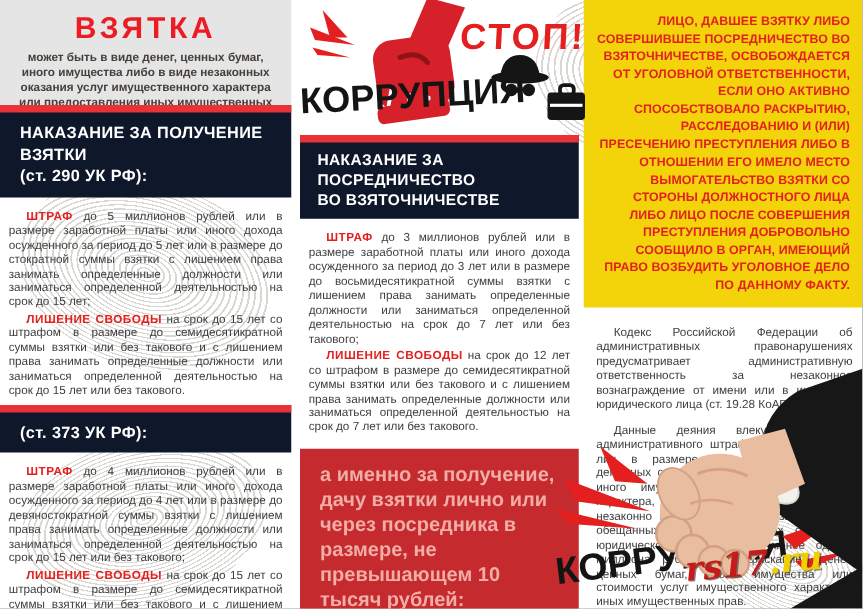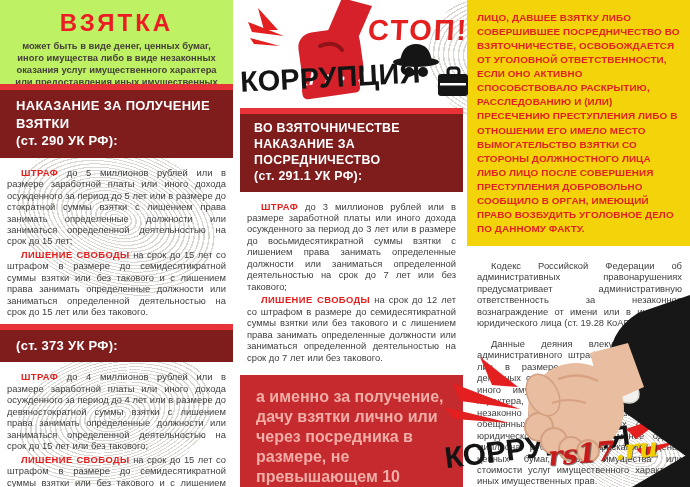--- a/index.html
+++ b/index.html
@@ -14,26 +14,26 @@
 
   
   .fp{
     position:absolute;border-radius:50%;z-index:0;pointer-events:none;
     background:repeating-radial-gradient(ellipse 50% 42% at 50% 50%,
       rgba(158,148,138,0.38) 0px, rgba(158,148,138,0.38) 1.5px,
       transparent 1.5px, transparent 5px);
   }
 
   
-  .yellow-head{position:relative;z-index:1;background:#bef264;height:84px;box-sizing:border-box;padding-top:9px;}
+  .yellow-head{position:relative;z-index:1;background:#e5e5e5;height:84px;box-sizing:border-box;padding-top:9px;}
   .title{margin:0 0 3px;text-align:center;color:#ED1C24;font-size:24px;font-weight:900;letter-spacing:3px;}
   .intro{margin:0 12px;text-align:center;color:#46403a;font-size:9.4px;line-height:1.26;font-weight:700;}
 
   .banner{
-    position:relative;z-index:1;background:#7f1d1d;border-top:6px solid #E93238;
+    position:relative;z-index:1;background:#0f172a;border-top:6px solid #E93238;
     color:#fff;font-weight:800;letter-spacing:0.3px;
     padding:7px 10px 8px 16px;font-size:13px;line-height:1.35;
   }
   .banner .bline{display:block;}
   .col-mid .banner{font-size:12.4px;line-height:1.3;padding:6px 10px 7px 14px;}
 
   .white-body{position:relative;z-index:1;padding:9px 7px 4px 7px;}
   p.law{margin:0 0 2px;font-size:9.4px;line-height:1.22;text-align:justify;
         color:#3F3E3E;text-indent:14px;font-weight:500;}
   .lbl{color:#E3201F;font-weight:800;letter-spacing:0.4px;}
@@ -52,21 +52,21 @@
   
   .redbox{position:relative;z-index:1;background:#C42A2E;color:#fff;
           padding:9px 12px 9px 16px;margin-top:6px;}
   .redbox .h{font-size:12.6px;font-weight:800;line-height:1.3;letter-spacing:0.2px;}
   .redbox .sub{margin-top:3px;font-size:16px;line-height:1.25;color:#F2ADA6;font-weight:600;}
 
   
   .note{
     position:relative;z-index:1;background:#F3D40A;color:#E3201F;
     box-sizing:border-box;width:223px;min-height:178px;
-    padding:11px 10px 10px 10px;text-align:left;
+    padding:11px 10px 10px 10px;text-align:right;
     font-size:9.9px;line-height:1.42;font-weight:800;letter-spacing:0.1px;
   }
   .right-body{position:relative;z-index:1;padding:14px 8px 0 10px;}
   .right-body p.law{margin-bottom:9px;}
 
   
   .bottom-word{
     position:absolute;left:444px;top:430px;z-index:3;color:#141414;
     font-size:30px;font-weight:900;transform:rotate(-7deg);white-space:nowrap;
   }
@@ -141,23 +141,22 @@
         <g>
           <rect x="46" y="32" width="30" height="22" rx="3" fill="#151515"></rect>
           <rect x="56" y="26" width="11" height="8" rx="3" fill="none" stroke="#151515" stroke-width="3"></rect>
           <rect x="48" y="41" width="26" height="2.5" fill="#ffffff"></rect>
         </g>
       </svg>
       <div class="korr">КОРРУПЦИЯ</div>
     </div>
 
     <div class="banner">
+      <span class="bline">НАКАЗАНИЕ ЗА ПОСРЕДНИЧЕСТВО</span>
       <span class="bline">ВО ВЗЯТОЧНИЧЕСТВЕ</span>
-      <span class="bline">НАКАЗАНИЕ ЗА ПОСРЕДНИЧЕСТВО</span>
-      <span class="bline">(ст. 291.1 УК РФ):</span>
     </div>
     <div class="white-body">
       <p class="law"><span class="lbl">ШТРАФ</span> <span>до 3 миллионов рублей или в размере заработной платы или иного дохода осужденного за период до 3 лет или в размере до восьмидесятикратной суммы взятки с лишением права занимать определенные должности или заниматься определенной деятельностью на срок до 7 лет или без такового;</span></p>
       <p class="law"><span class="lbl">ЛИШЕНИЕ СВОБОДЫ</span> <span>на срок до 12 лет со штрафом в размере до семидесятикратной суммы взятки или без такового и с лишением права занимать определенные должности или заниматься определенной деятельностью на срок до 7 лет или без такового.</span></p>
     </div>
 
     <div class="redbox">
       <div class="sub">а именно за получение, дачу взятки лично или через посредника в размере, не превышающем 10 тысяч рублей:</div>
     </div>
 

